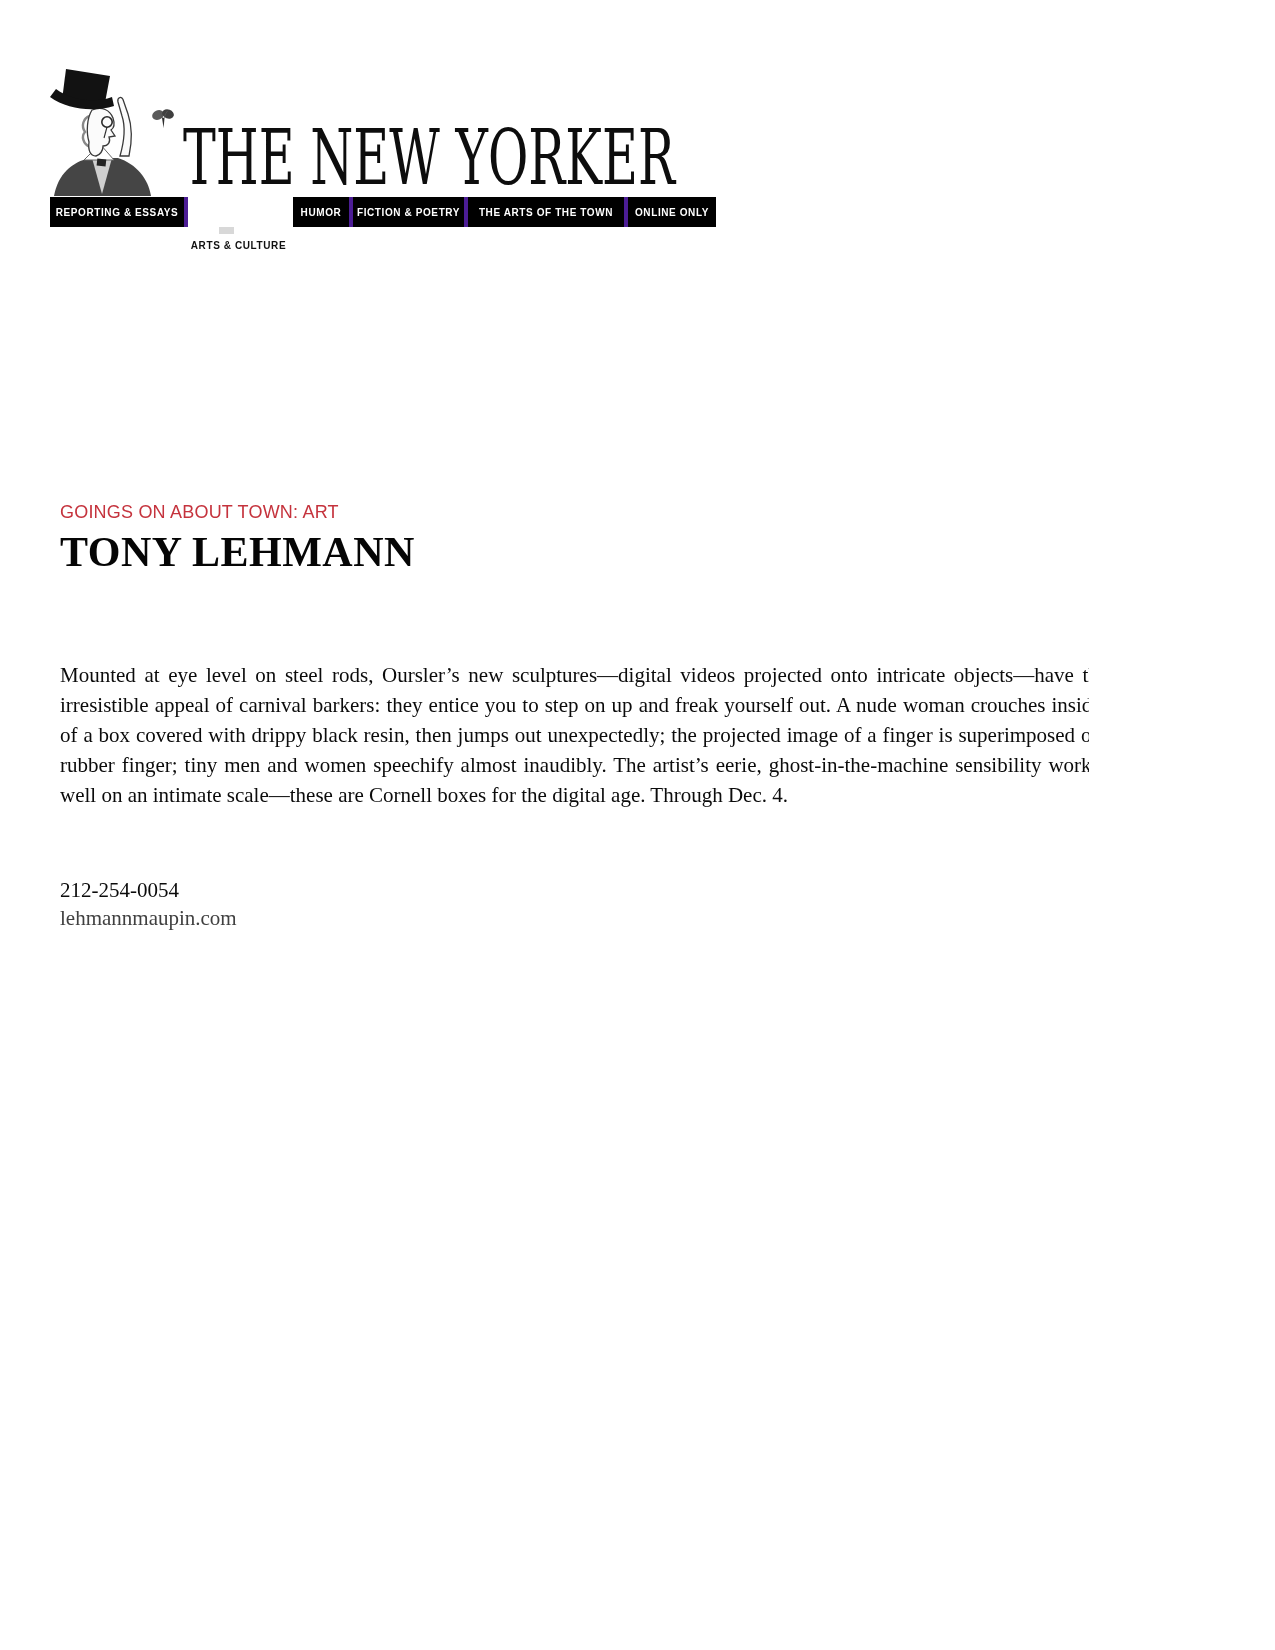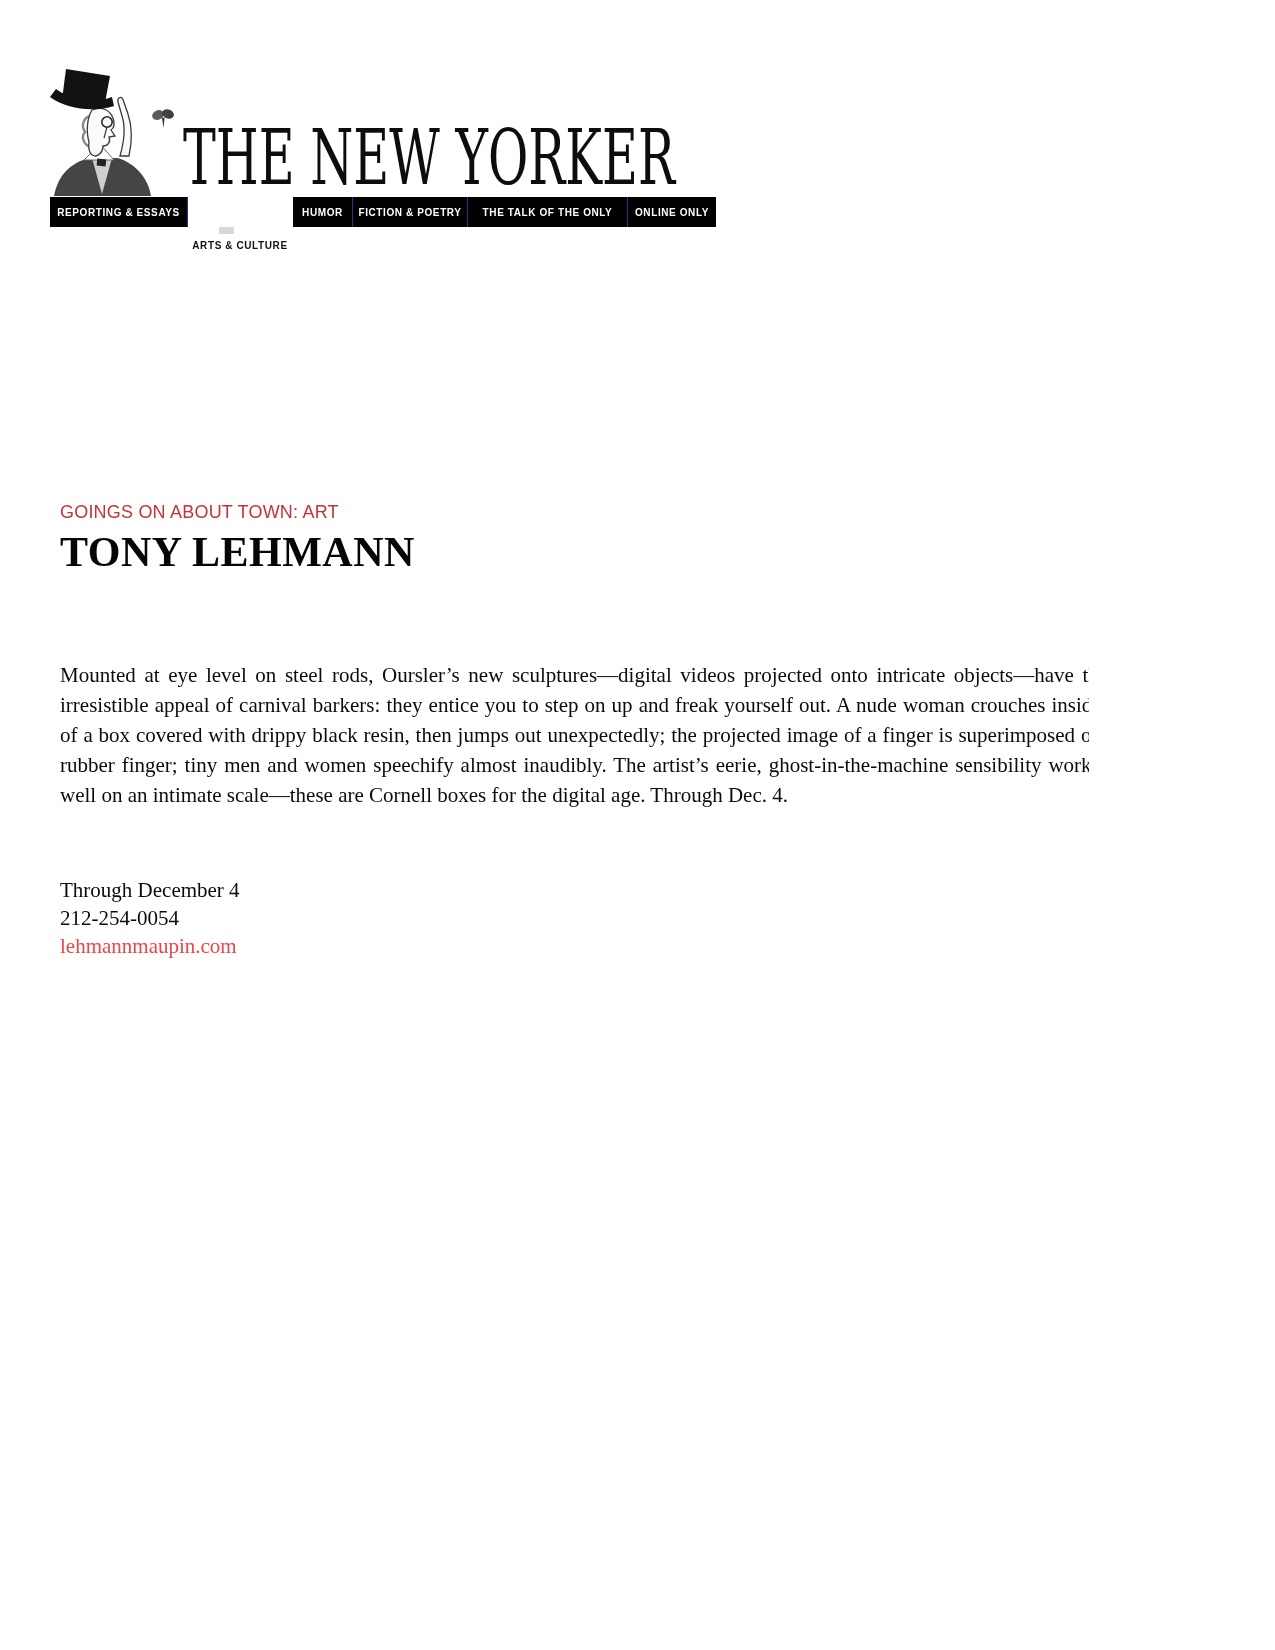--- a/index.html
+++ b/index.html
@@ -8,36 +8,36 @@
 
   
   .tilley{position:absolute;left:50px;top:64px;}
   .butterfly{position:absolute;left:151px;top:107px;}
   .logo-svg{position:absolute;left:183px;top:128px;overflow:visible;cursor:pointer;}
   .logo-svg text{font-family:"DejaVu Serif",serif;fill:#0d0d0d;}
 
   .nav{position:absolute;left:50px;top:197px;display:flex;height:30px;}
   .tab{background:#000000;color:#ffffff;font-family:"Liberation Sans",sans-serif;
        font-weight:bold;font-size:10px;letter-spacing:0.6px;display:flex;align-items:center;
-       justify-content:center;border-right:1px solid #4c1d95;box-sizing:border-box;
+       justify-content:center;border-right:4px solid #4c1d95;box-sizing:border-box;
        text-decoration:none;white-space:nowrap;cursor:pointer;}
   .tab:last-child{border-right:none;}
   .tab.active{background:#d8d8d8;color:#111111;margin-top:48px;}
   .notch{position:absolute;left:219px;top:227px;width:15px;height:7px;background:#d8d8d8;}
 
   
   .kicker{position:absolute;left:60px;top:502px;font-family:"Liberation Sans",sans-serif;
           font-size:18px;letter-spacing:0.2px;color:#c5333d;}
   .title{position:absolute;left:60px;top:528px;margin:0;font-size:42px;font-weight:bold;
          letter-spacing:0.5px;color:#050505;}
   .body-text{position:absolute;left:60px;top:660px;width:1147px;margin:0;
              font-size:21px;line-height:30px;text-align:justify;color:#0b0b0b;}
   .venue{position:absolute;left:60px;top:876px;font-size:21px;line-height:28px;color:#0b0b0b;}
   .venue-name{font-weight:bold;}
-  .venue-website{color:#ef4444;text-decoration:none;cursor:pointer;}
+  .venue-website{color:#404040;text-decoration:none;cursor:pointer;}
 </style>
 </head>
 <body>
 
 <div class="page">
 
   <header>
 
     <svg class="tilley" width="104" height="132" viewBox="0 0 104 132">
 
@@ -72,33 +72,32 @@
 
     <svg class="logo-svg" width="492" height="64" viewBox="0 0 492 64">
       <text x="0" y="56" font-size="76" textLength="492" lengthAdjust="spacingAndGlyphs">THE NEW YORKER</text>
     </svg>
 
     <nav class="nav">
       <a class="tab" style="width:138px">REPORTING &amp; ESSAYS</a>
       <a class="tab active" style="width:105px">ARTS &amp; CULTURE</a>
       <a class="tab" style="width:60px">HUMOR</a>
       <a class="tab" style="width:115px">FICTION &amp; POETRY</a>
-      <a class="tab" style="width:160px">THE TALK OF THE ONLY</a>
+      <a class="tab" style="width:160px">THE ARTS OF THE TOWN</a>
       <a class="tab" style="width:88px">ONLINE ONLY</a>
     </nav>
     <div class="notch"></div>
   </header>
 
   <main>
     <div class="kicker">GOINGS ON ABOUT TOWN: ART</div>
 
     <h1 class="title">TONY LEHMANN</h1>
 
     <p class="body-text">Mounted at eye level on steel rods, Oursler’s new sculptures—digital videos projected onto intricate objects—have the creepy yet irresistible appeal of carnival barkers: they entice you to step on up and freak yourself out. A nude woman crouches inside the window of a box covered with drippy black resin, then jumps out unexpectedly; the projected image of a finger is superimposed over a life-size rubber finger; tiny men and women speechify almost inaudibly. The artist’s eerie, ghost-in-the-machine sensibility works surprisingly well on an intimate scale—these are Cornell boxes for the digital age. Through Dec. 4.</p>
 
     <div class="venue">
-      <div>Through December 4</div>
       <div>212-254-0054</div>
       <a class="venue-website">lehmannmaupin.com</a>
     </div>
   </main>
 
 </div>
 
 </body></html>

